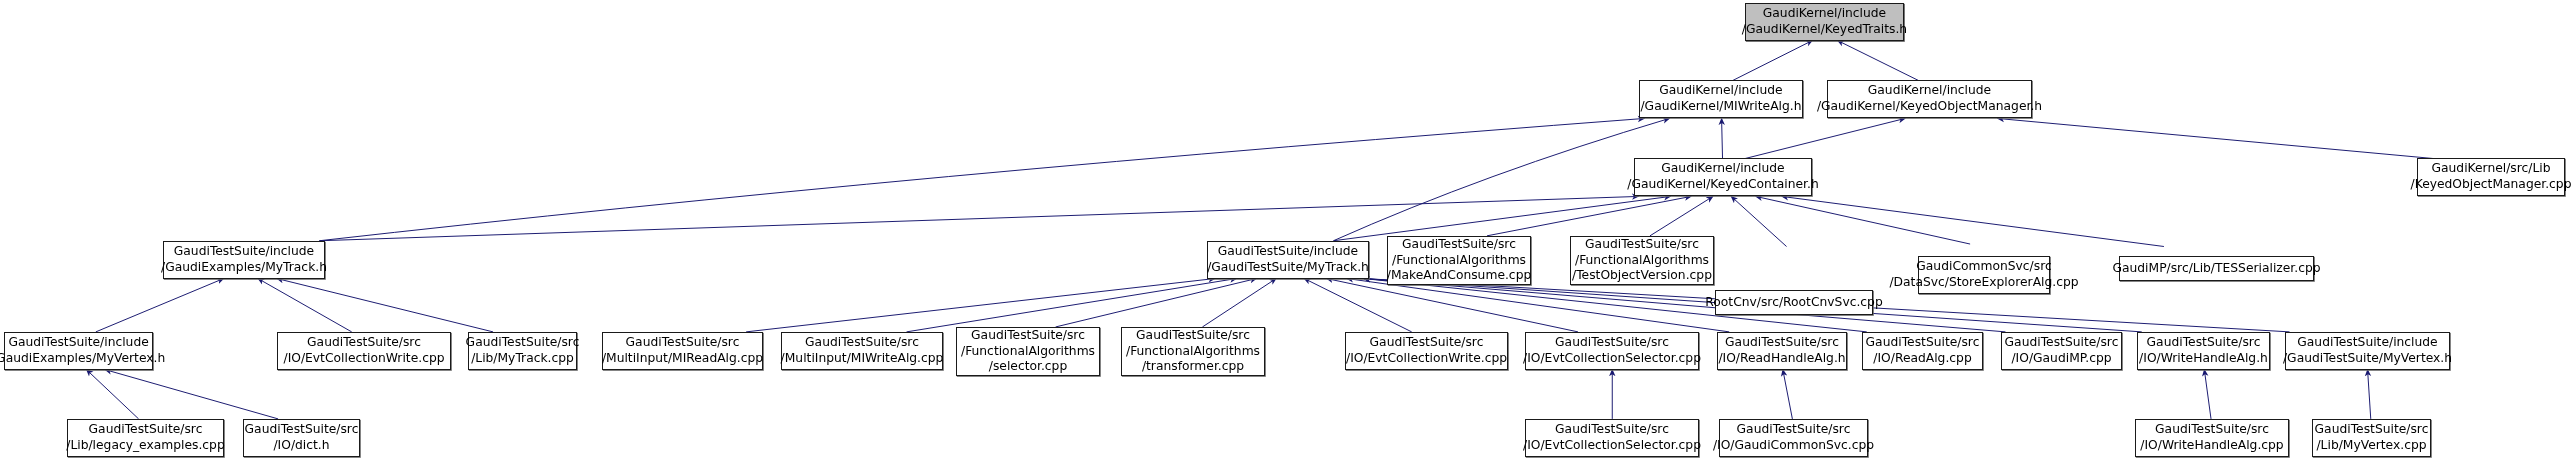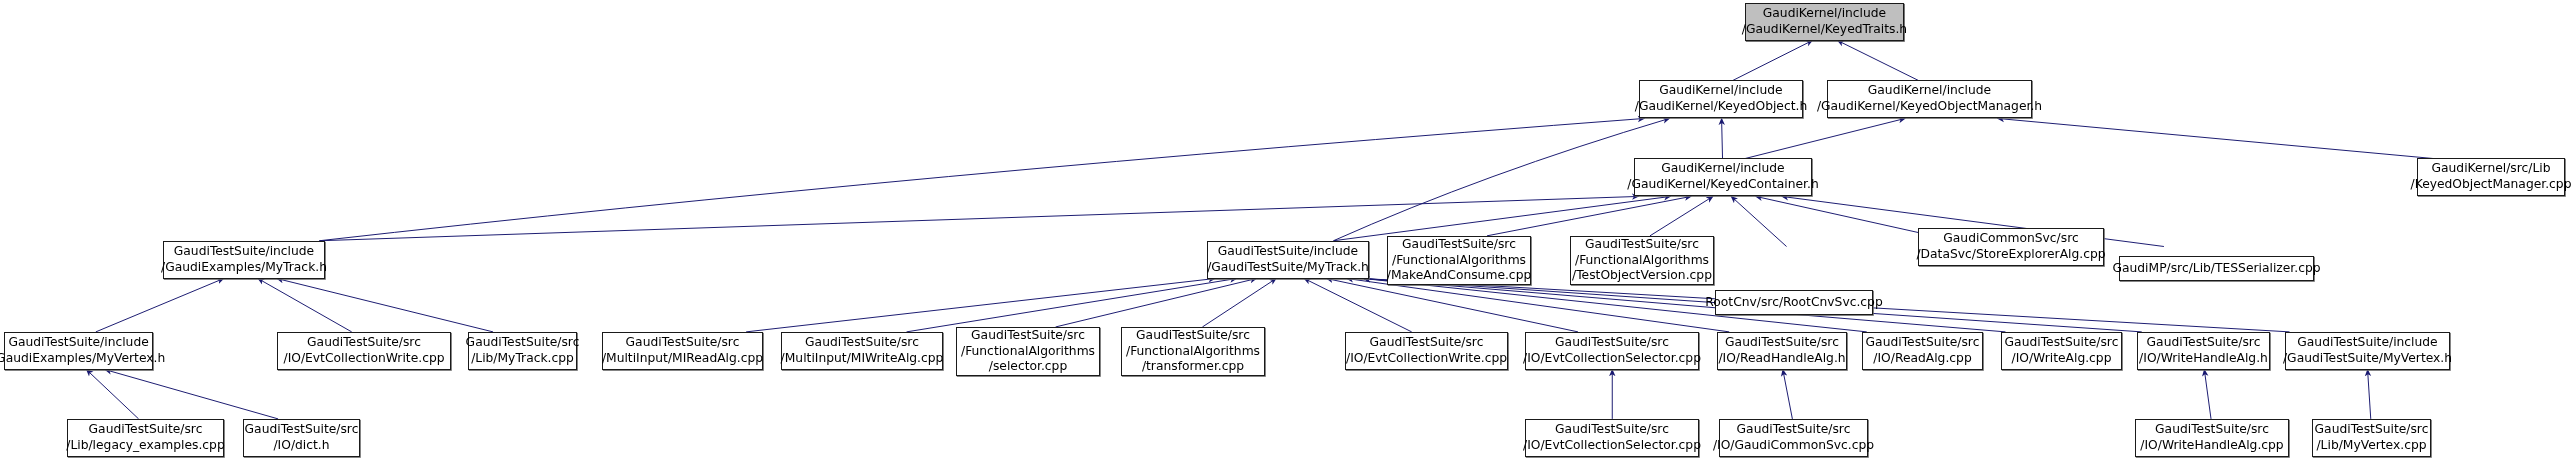--- a/index.html
+++ b/index.html
@@ -103,21 +103,21 @@
         <path d="M2887.972,510 L2884.1,450" marker-end="url(#arrow)"></path>
       </g>
   </svg>
   <div id="node-layer">
       <div class="node root" style="left: 1745px; top: 2.5px; width: 159px; height: 38px;">
         <span class="ln">GaudiKernel/include</span>
         <span class="ln">/GaudiKernel/KeyedTraits.h</span>
       </div>
       <div class="node boxshadow" style="left: 1639px; top: 80px; width: 164px; height: 38px;">
         <span class="ln">GaudiKernel/include</span>
-        <span class="ln">/GaudiKernel/KeyedObject.h</span>
+        <span class="ln">/GaudiKernel/MIWriteAlg.h</span>
       </div>
       <div class="node boxshadow" style="left: 1827px; top: 80px; width: 205px; height: 38px;">
         <span class="ln">GaudiKernel/include</span>
         <span class="ln">/GaudiKernel/KeyedObjectManager.h</span>
       </div>
       <div class="node boxshadow" style="left: 1634px; top: 158px; width: 178px; height: 38px;">
         <span class="ln">GaudiKernel/include</span>
         <span class="ln">/GaudiKernel/KeyedContainer.h</span>
       </div>
       <div class="node boxshadow" style="left: 2417px; top: 158px; width: 148px; height: 38px;">
@@ -138,21 +138,21 @@
         <span class="ln">/MakeAndConsume.cpp</span>
       </div>
       <div class="node boxshadow" style="left: 1570px; top: 236px; width: 144px; height: 49px;">
         <span class="ln">GaudiTestSuite/src</span>
         <span class="ln">/FunctionalAlgorithms</span>
         <span class="ln">/TestObjectVersion.cpp</span>
       </div>
       <div class="node boxshadow one-line" style="left: 1715px; top: 246px; width: 158px; height: 24.6px; margin-top: 44px;">
         <span class="ln">RootCnv/src/RootCnvSvc.cpp</span>
       </div>
-      <div class="node boxshadow" style="left: 1918px; top: 228px; width: 186px; height: 38px;">
+      <div class="node boxshadow" style="left: 1918px; top: 256px; width: 132px; height: 38px;">
         <span class="ln">GaudiCommonSvc/src</span>
         <span class="ln">/DataSvc/StoreExplorerAlg.cpp</span>
       </div>
       <div class="node boxshadow one-line" style="left: 2119px; top: 256px; width: 195px; height: 24.6px;">
         <span class="ln">GaudiMP/src/Lib/TESSerializer.cpp</span>
       </div>
       <div class="node boxshadow" style="left: 4.1px; top: 332px; width: 149px; height: 38px;">
         <span class="ln">GaudiTestSuite/include</span>
         <span class="ln">/GaudiExamples/MyVertex.h</span>
       </div>
@@ -193,21 +193,21 @@
       <div class="node boxshadow" style="left: 1717px; top: 332px; width: 130px; height: 38px;">
         <span class="ln">GaudiTestSuite/src</span>
         <span class="ln">/IO/ReadHandleAlg.h</span>
       </div>
       <div class="node boxshadow" style="left: 1862px; top: 332px; width: 121px; height: 38px;">
         <span class="ln">GaudiTestSuite/src</span>
         <span class="ln">/IO/ReadAlg.cpp</span>
       </div>
       <div class="node boxshadow" style="left: 2001px; top: 332px; width: 121px; height: 38px;">
         <span class="ln">GaudiTestSuite/src</span>
-        <span class="ln">/IO/WriteAlg.cpp</span>
+        <span class="ln">/IO/GaudiMP.cpp</span>
       </div>
       <div class="node boxshadow" style="left: 2137px; top: 332px; width: 133px; height: 38px;">
         <span class="ln">GaudiTestSuite/src</span>
         <span class="ln">/IO/WriteHandleAlg.h</span>
       </div>
       <div class="node boxshadow" style="left: 2285px; top: 332px; width: 165px; height: 38px;">
         <span class="ln">GaudiTestSuite/include</span>
         <span class="ln">/GaudiTestSuite/MyVertex.h</span>
       </div>
       <div class="node boxshadow" style="left: 67px; top: 419px; width: 157px; height: 38px;">

